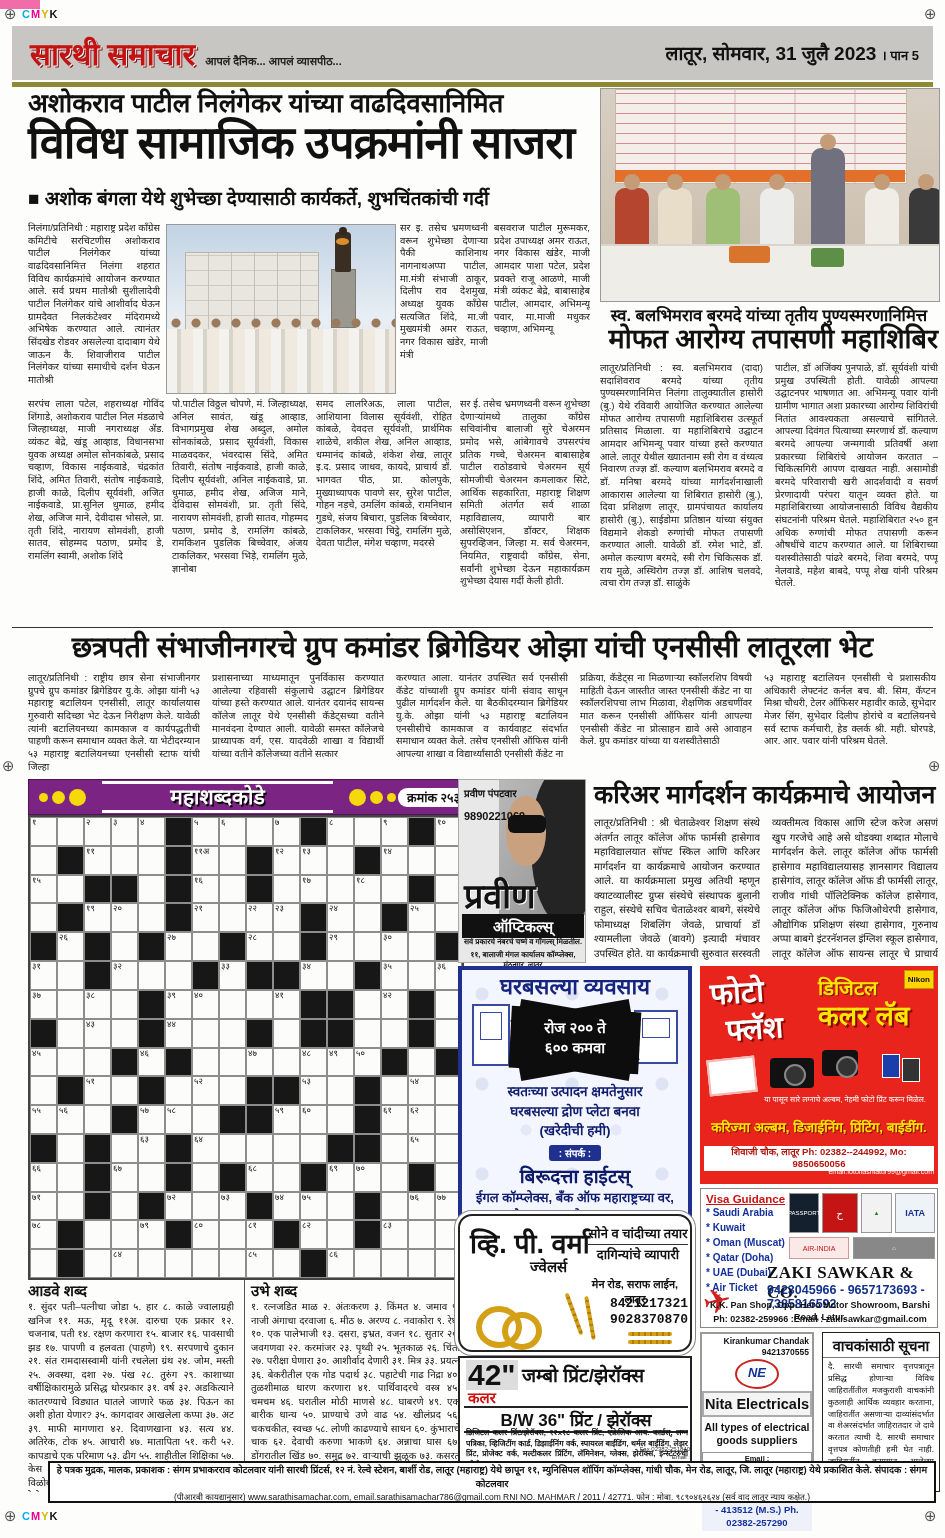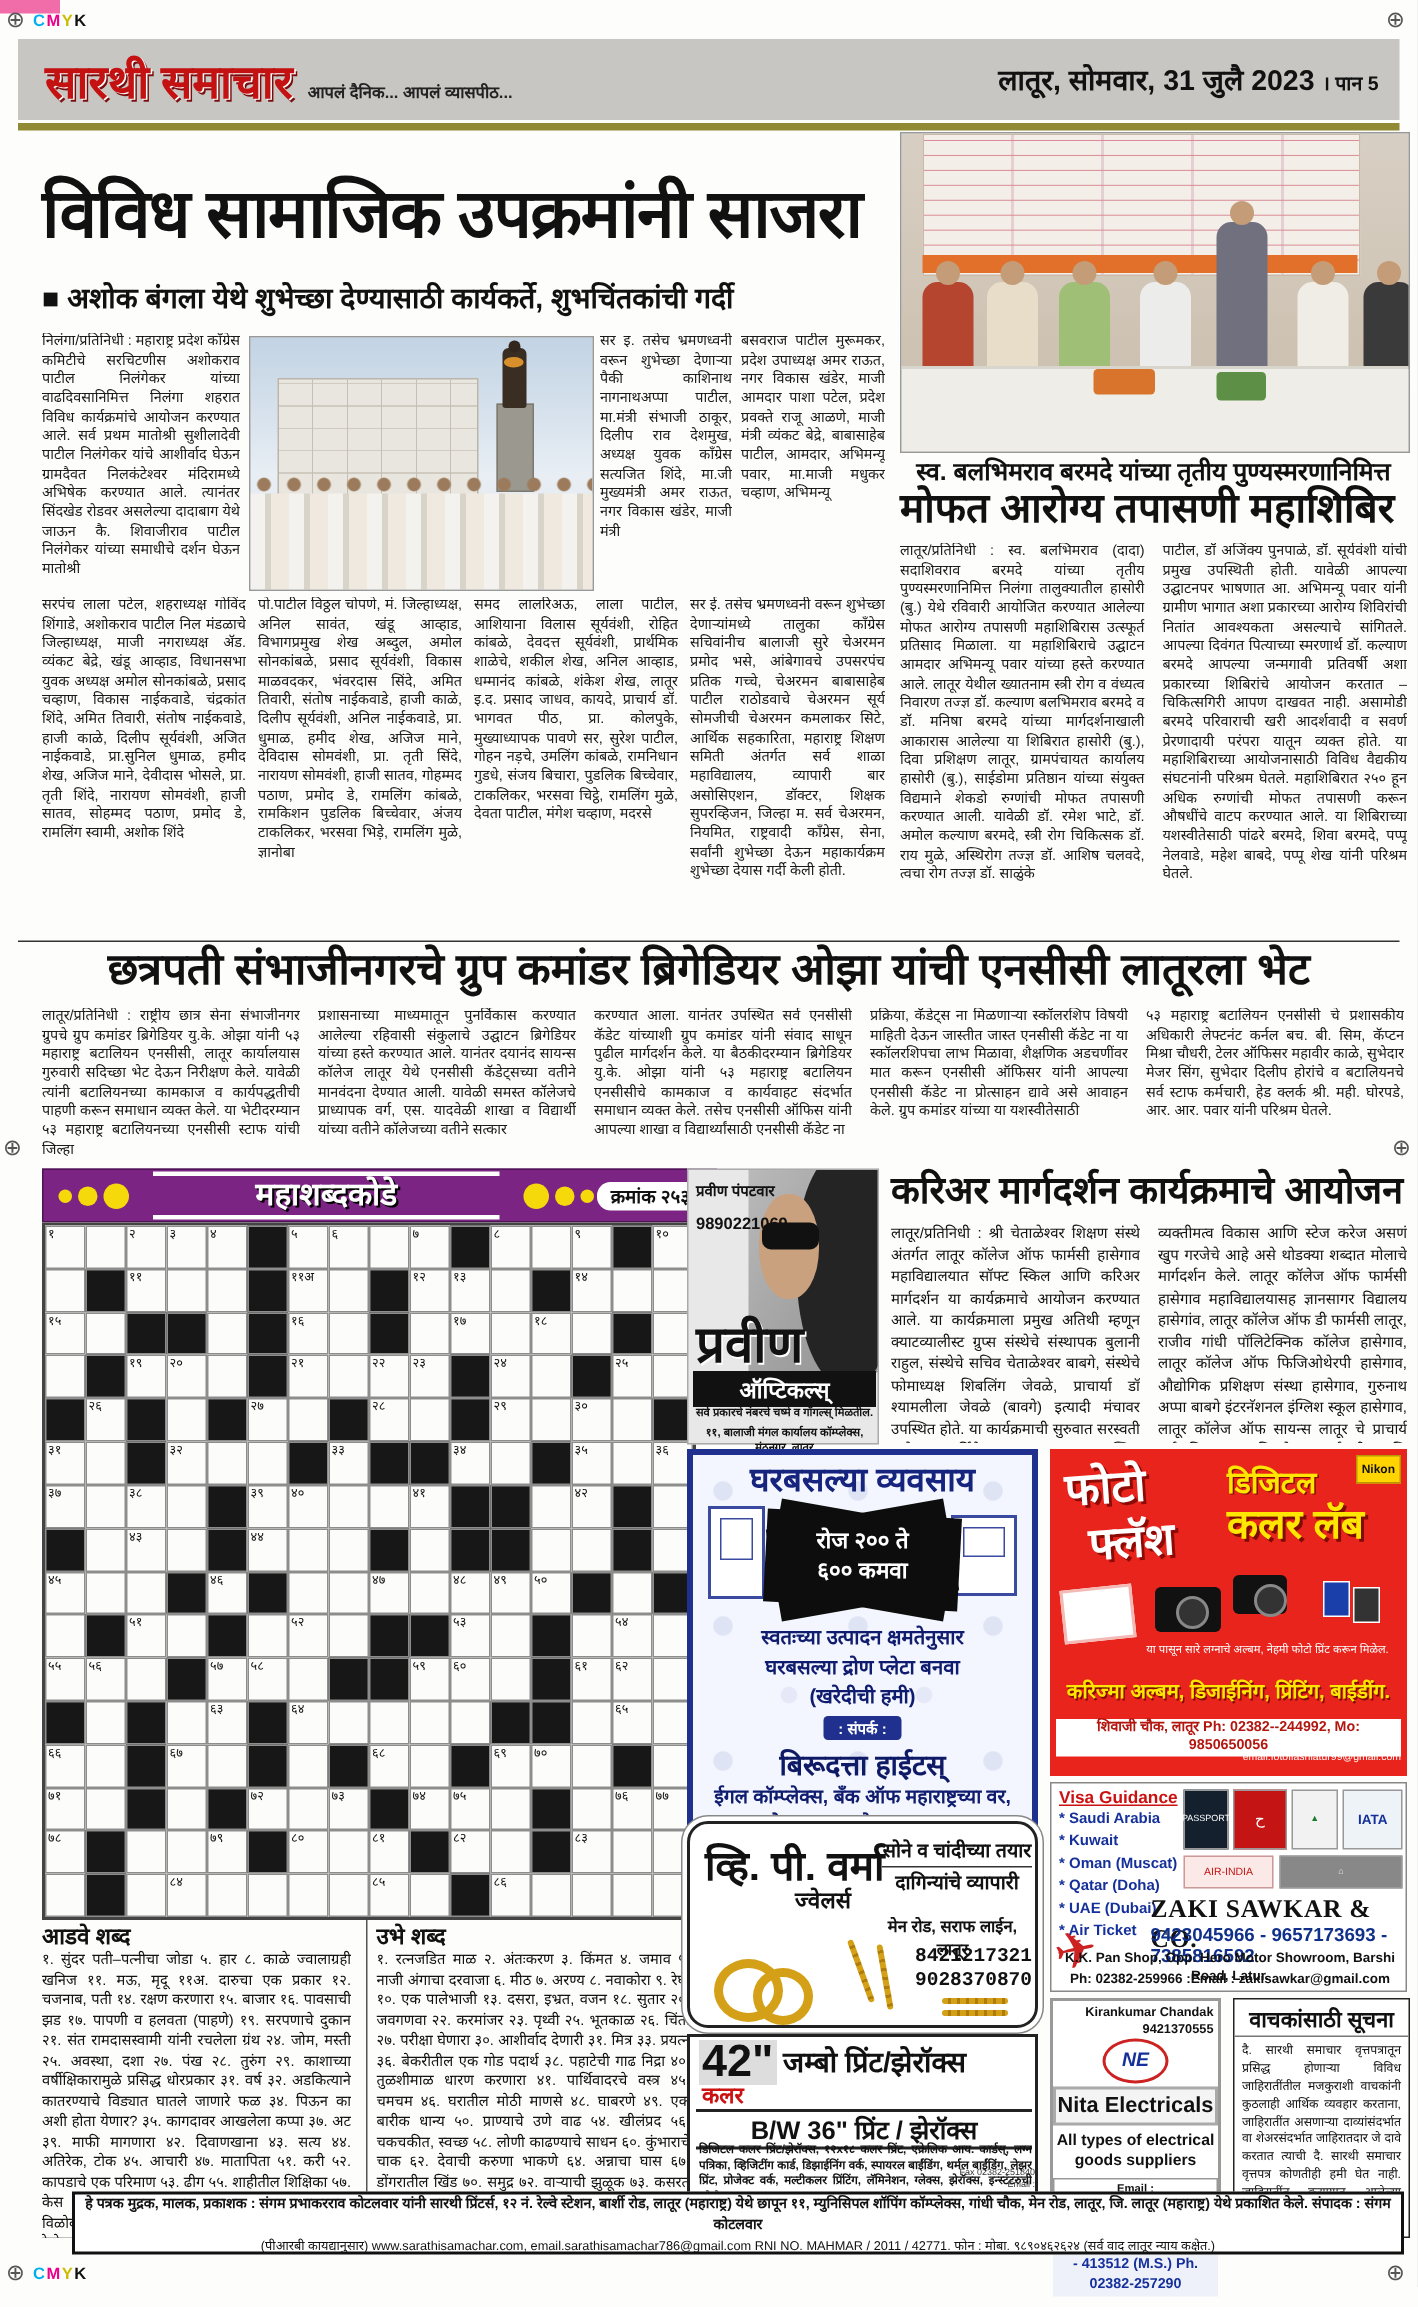--- a/index.html
+++ b/index.html
@@ -14,21 +14,21 @@
   .mast-tag{font-size:11px;color:#222;font-weight:bold;margin-left:10px;margin-top:14px;}
   .mast-date{margin-left:auto;font-size:19px;font-weight:bold;color:#111;padding-right:14px;}
   .mast-date .pg{font-size:13px;font-weight:bold;}
   .rule-olive{background:#8f8a33;height:5px;}
   .hrule{background:#333;height:1px;}
   .kicker1{font-size:26px;font-weight:bold;line-height:1.05;}
   .head1{font-size:45px;font-weight:900;line-height:1.0;letter-spacing:-1px;}
   .sub1{font-size:19px;font-weight:bold;}
   .body-txt{font-size:9.6px;line-height:1.32;text-align:justify;color:#1a1a1a;}
   .kicker2{font-size:16.5px;font-weight:bold;text-align:center;line-height:1.1;}
-  .head2{font-size:27px;font-weight:900;text-align:left;line-height:1.0;}
+  .head2{font-size:27px;font-weight:900;text-align:right;line-height:1.0;}
   .head3{font-size:29px;font-weight:900;text-align:center;line-height:1.0;}
   .head4{font-size:25px;font-weight:900;line-height:1.0;}
   
   .photo{overflow:hidden;border:1px solid #999;}
   .photo-main{background:linear-gradient(#c2d3e4,#e8eef4 55%,#dfe3e2);}
   .bldg{position:absolute;left:8%;top:16%;width:58%;height:46%;background:#e9e6df;border:1px solid #b9b5ac;
         background-image:repeating-linear-gradient(90deg,transparent 0 22px,#c4c0b6 22px 23px),repeating-linear-gradient(0deg,transparent 0 14px,#cfcbc1 14px 15px);}
   .pillar{position:absolute;left:72%;top:26%;width:10%;height:34%;background:#9b9890;border:1px solid #7c7971;}
   .statue{position:absolute;left:73.5%;top:4%;width:7%;height:24%;background:#3a2d22;border-radius:4px 4px 2px 2px;}
   .statue-head{position:absolute;left:75.5%;top:1%;width:3.5%;height:5%;background:#33271d;border-radius:50%;}
@@ -152,20 +152,21 @@
   <div class="abs masthead" style="left:12px;top:26px;width:921px;height:54px;">
     <div class="mast-title" style="padding-left:18px;">सारथी समाचार</div>
     <div class="mast-tag">आपलं दैनिक... आपलं व्यासपीठ...</div>
     <div class="mast-date">
       <span>लातूर, सोमवार, 31 जुलै 2023</span>
       <span class="pg">। पान 5</span>
     </div>
   </div>
   <div class="abs rule-olive" style="left:12px;top:82px;width:921px;"></div>
 
+  <div class="abs kicker1" style="left:28px;top:90px;width:562px;">अशोकराव पाटील निलंगेकर यांच्या वाढदिवसानिमित</div>
   <div class="abs head1" style="left:28px;top:120px;width:562px;">विविध सामाजिक उपक्रमांनी साजरा</div>
   <div class="abs sub1" style="left:28px;top:185px;width:562px;">■ अशोक बंगला येथे शुभेच्छा देण्यासाठी कार्यकर्ते, शुभचिंतकांची गर्दी</div>
 
   <div class="abs body-txt" style="left:28px;top:222px;width:132px;height:172px;overflow:hidden;">निलंगा/प्रतिनिधी : महाराष्ट्र प्रदेश काँग्रेस कमिटीचे सरचिटणीस अशोकराव पाटील निलंगेकर यांच्या वाढदिवसानिमित्त निलंगा शहरात विविध कार्यक्रमांचे आयोजन करण्यात आले. सर्व प्रथम मातोश्री सुशीलादेवी पाटील निलंगेकर यांचे आशीर्वाद घेऊन ग्रामदैवत निलकंटेश्वर मंदिरामध्ये अभिषेक करण्यात आले. त्यानंतर सिंदखेड रोडवर असलेल्या दादाबाग येथे जाऊन कै. शिवाजीराव पाटील निलंगेकर यांच्या समाधीचे दर्शन घेऊन मातोश्री</div>
 
   <div class="abs photo photo-main" style="left:166px;top:224px;width:228px;height:168px;">
     <div class="bldg"></div>
     <div class="pillar"></div>
     <div class="statue"></div>
     <div class="statue-head"></div>

